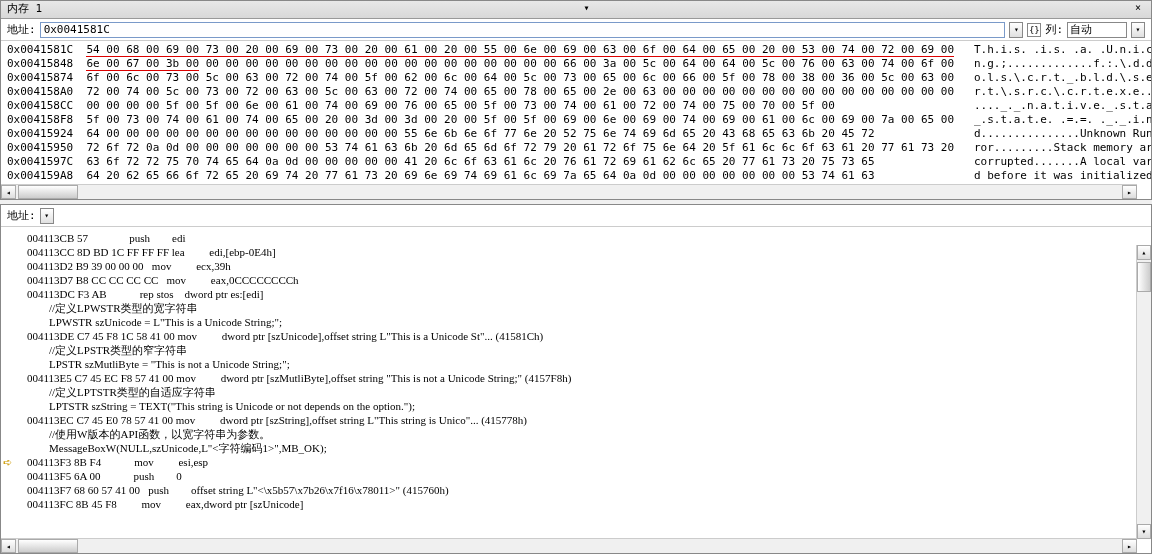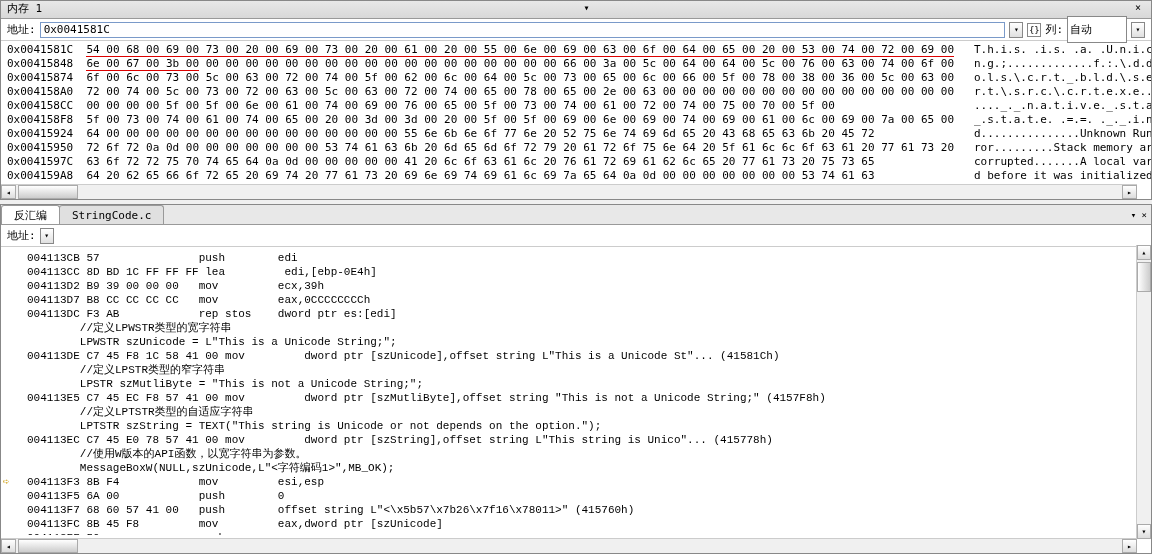--- a/index.html
+++ b/index.html
@@ -57,21 +57,21 @@
     border: 1px solid #888;
     background: linear-gradient(#fff, #e0e0e0);
     font-size: 8px;
     display: flex;
     align-items: center;
     justify-content: center;
     cursor: pointer;
   }
   .toolbar-right { display: flex; align-items: center; gap: 4px; margin-left: auto; }
   .col-label { font-size: 11px; }
-  .col-select { font-family: inherit; font-size: 11px; border: 1px solid #888; padding: 0 2px; height: 27px; width: 60px; }
+  .col-select { font-family: inherit; font-size: 11px; border: 1px solid #888; padding: 0 2px; height: 16px; width: 60px; }
   .hex-area {
     padding: 2px 6px;
     font-family: Consolas, monospace;
     font-size: 11px;
     line-height: 14px;
     white-space: pre;
     overflow: hidden;
     height: calc(100% - 54px);
   }
   .hex-addr { color: #000; }
@@ -91,21 +91,21 @@
     background: #fff;
     margin-right: -1px;
     font-size: 11px;
     display: flex;
     align-items: center;
     cursor: pointer;
     border-radius: 3px 3px 0 0;
   }
   .tab.inactive { background: #e0e0e0; }
   .disasm-body {
-    font-family: Liberation Mono, monospace;
+    font-family: Liberation Serif, serif;
     font-size: 11px;
     line-height: 14px;
     padding: 4px 8px;
     height: calc(100% - 60px);
     overflow-y: auto;
     white-space: pre;
     position: relative;
   }
   .gutter-arrow {
     position: absolute;
@@ -204,25 +204,20 @@
   <div class="hex-area" id="hex-area"><div><span class="hex-addr">0x0041581C</span>  <span class="hex-bytes underline-red">54 00 68 00 69 00 73 00 20 00 69 00 73 00 20 00 61 00 20 00 55 00 6e 00 69 00 63 00 6f 00 64 00 65 00 20 00 53 00 74 00 72 00 69 00</span><span class="hex-bytes"></span>   <span class="ascii">T.h.i.s. .i.s. .a. .U.n.i.c.o.d.e. .S.t.r.i.</span></div><div><span class="hex-addr">0x00415848</span>  <span class="hex-bytes underline-red">6e 00 67 00 3b 00</span><span class="hex-bytes"> 00 00 00 00 00 00 00 00 00 00 00 00 00 00 00 00 00 00 66 00 3a 00 5c 00 64 00 64 00 5c 00 76 00 63 00 74 00 6f 00</span>   <span class="ascii">n.g.;.............f.:.\.d.d.\.v.c.t.o.</span></div><div><span class="hex-addr">0x00415874</span>  <span class="hex-bytes">6f 00 6c 00 73 00 5c 00 63 00 72 00 74 00 5f 00 62 00 6c 00 64 00 5c 00 73 00 65 00 6c 00 66 00 5f 00 78 00 38 00 36 00 5c 00 63 00</span>   <span class="ascii">o.l.s.\.c.r.t._.b.l.d.\.s.e.l.f._.x.8.6.\.c.</span></div><div><span class="hex-addr">0x004158A0</span>  <span class="hex-bytes">72 00 74 00 5c 00 73 00 72 00 63 00 5c 00 63 00 72 00 74 00 65 00 78 00 65 00 2e 00 63 00 00 00 00 00 00 00 00 00 00 00 00 00 00 00</span>   <span class="ascii">r.t.\.s.r.c.\.c.r.t.e.x.e...c...............</span></div><div><span class="hex-addr">0x004158CC</span>  <span class="hex-bytes">00 00 00 00 5f 00 5f 00 6e 00 61 00 74 00 69 00 76 00 65 00 5f 00 73 00 74 00 61 00 72 00 74 00 75 00 70 00 5f 00</span>                     <span class="ascii">...._._.n.a.t.i.v.e._.s.t.a.r.t.u.p.</span></div><div><span class="hex-addr">0x004158F8</span>  <span class="hex-bytes">5f 00 73 00 74 00 61 00 74 00 65 00 20 00 3d 00 3d 00 20 00 5f 00 5f 00 69 00 6e 00 69 00 74 00 69 00 61 00 6c 00 69 00 7a 00 65 00</span>   <span class="ascii">_.s.t.a.t.e. .=.=. ._._.i.n.i.t.i.a.l.i.z.e.</span></div><div><span class="hex-addr">0x00415924</span>  <span class="hex-bytes">64 00 00 00 00 00 00 00 00 00 00 00 00 00 00 00 55 6e 6b 6e 6f 77 6e 20 52 75 6e 74 69 6d 65 20 43 68 65 63 6b 20 45 72</span>               <span class="ascii">d...............Unknown Runtime Check Er</span></div><div><span class="hex-addr">0x00415950</span>  <span class="hex-bytes">72 6f 72 0a 0d 00 00 00 00 00 00 00 53 74 61 63 6b 20 6d 65 6d 6f 72 79 20 61 72 6f 75 6e 64 20 5f 61 6c 6c 6f 63 61 20 77 61 73 20</span>   <span class="ascii">ror.........Stack memory around _alloca was </span></div><div><span class="hex-addr">0x0041597C</span>  <span class="hex-bytes">63 6f 72 72 75 70 74 65 64 0a 0d 00 00 00 00 00 41 20 6c 6f 63 61 6c 20 76 61 72 69 61 62 6c 65 20 77 61 73 20 75 73 65</span>               <span class="ascii">corrupted.......A local variable was use</span></div><div><span class="hex-addr">0x004159A8</span>  <span class="hex-bytes">64 20 62 65 66 6f 72 65 20 69 74 20 77 61 73 20 69 6e 69 74 69 61 6c 69 7a 65 64 0a 0d 00 00 00 00 00 00 00 53 74 61 63</span>               <span class="ascii">d before it was initialized.........Stac</span></div><div><span class="hex-addr">0x004159D4</span>  <span class="hex-bytes">6b 20 6d 65 6d 6f 72 79 20 77 61 73 20 63 6f 72 72 75 70 74 65 64 0a 0d 00 00 00 00 00 41 20 63 61 73 74 20 74</span>                        <span class="ascii">k memory was corrupted.......A cast t</span></div></div>
   <div class="scrollbar-h">
     <div class="sb-btn-h">◂</div>
     <div class="sb-thumb-h"></div>
     <div style="flex:1"></div>
     <div class="sb-btn-h">▸</div>
   </div>
 </div>
 
 <div class="pane disasm-pane">
-  <div class="tabs">
-    <div class="tab">反汇编</div>
-    <div class="tab inactive">StringCode.c</div>
-    <span style="margin-left:auto; margin-right:4px; font-size:9px; align-self:center; cursor:pointer;">▾ ×</span>
-  </div>
   <div class="address-bar">
     <span class="addr-label">地址:</span>
     <span class="dropdown-btn">▾</span>
   </div>
   <div class="disasm-body" id="disasm-body"><div class="disasm-line" style="position: relative;"><span>004113CB 57               push        edi</span></div><div class="disasm-line" style="position: relative;"><span>004113CC 8D BD 1C FF FF FF lea         edi,[ebp-0E4h]</span></div><div class="disasm-line" style="position: relative;"><span>004113D2 B9 39 00 00 00   mov         ecx,39h</span></div><div class="disasm-line" style="position: relative;"><span>004113D7 B8 CC CC CC CC   mov         eax,0CCCCCCCCh</span></div><div class="disasm-line" style="position: relative;"><span>004113DC F3 AB            rep stos    dword ptr es:[edi]</span></div><div class="disasm-line" style="position: relative;"><span>        //定义LPWSTR类型的宽字符串</span></div><div class="disasm-line" style="position: relative;"><span>        LPWSTR szUnicode = L"This is a Unicode String;";</span></div><div class="disasm-line" style="position: relative;"><span>004113DE C7 45 F8 1C 58 41 00 mov         dword ptr [szUnicode],offset string L"This is a Unicode St"... (41581Ch)</span></div><div class="disasm-line" style="position: relative;"><span>        //定义LPSTR类型的窄字符串</span></div><div class="disasm-line" style="position: relative;"><span>        LPSTR szMutliByte = "This is not a Unicode String;";</span></div><div class="disasm-line" style="position: relative;"><span>004113E5 C7 45 EC F8 57 41 00 mov         dword ptr [szMutliByte],offset string "This is not a Unicode String;" (4157F8h)</span></div><div class="disasm-line" style="position: relative;"><span>        //定义LPTSTR类型的自适应字符串</span></div><div class="disasm-line" style="position: relative;"><span>        LPTSTR szString = TEXT("This string is Unicode or not depends on the option.");</span></div><div class="disasm-line" style="position: relative;"><span>004113EC C7 45 E0 78 57 41 00 mov         dword ptr [szString],offset string L"This string is Unico"... (415778h)</span></div><div class="disasm-line" style="position: relative;"><span></span></div><div class="disasm-line" style="position: relative;"><span>        //使用W版本的API函数，以宽字符串为参数。</span></div><div class="disasm-line" style="position: relative;"><span>        MessageBoxW(NULL,szUnicode,L"&lt;字符编码1&gt;",MB_OK);</span></div><div class="disasm-line" style="position: relative;"><span class="gutter-arrow">➪</span><span>004113F3 8B F4            mov         esi,esp</span></div><div class="disasm-line" style="position: relative;"><span>004113F5 6A 00            push        0</span></div><div class="disasm-line" style="position: relative;"><span>004113F7 68 60 57 41 00   push        offset string L"&lt;\x5b57\x7b26\x7f16\x78011&gt;" (415760h)</span></div><div class="disasm-line" style="position: relative;"><span>004113FC 8B 45 F8         mov         eax,dword ptr [szUnicode]</span></div><div class="disasm-line" style="position: relative;"><span>004113FF 50               push        eax</span></div></div>
   <div class="scrollbar-v">
     <div class="sb-btn">▴</div>
     <div class="sb-thumb"></div>
     <div style="position:absolute; bottom:0; left:0; right:0;">
       <div class="sb-btn">▾</div>

